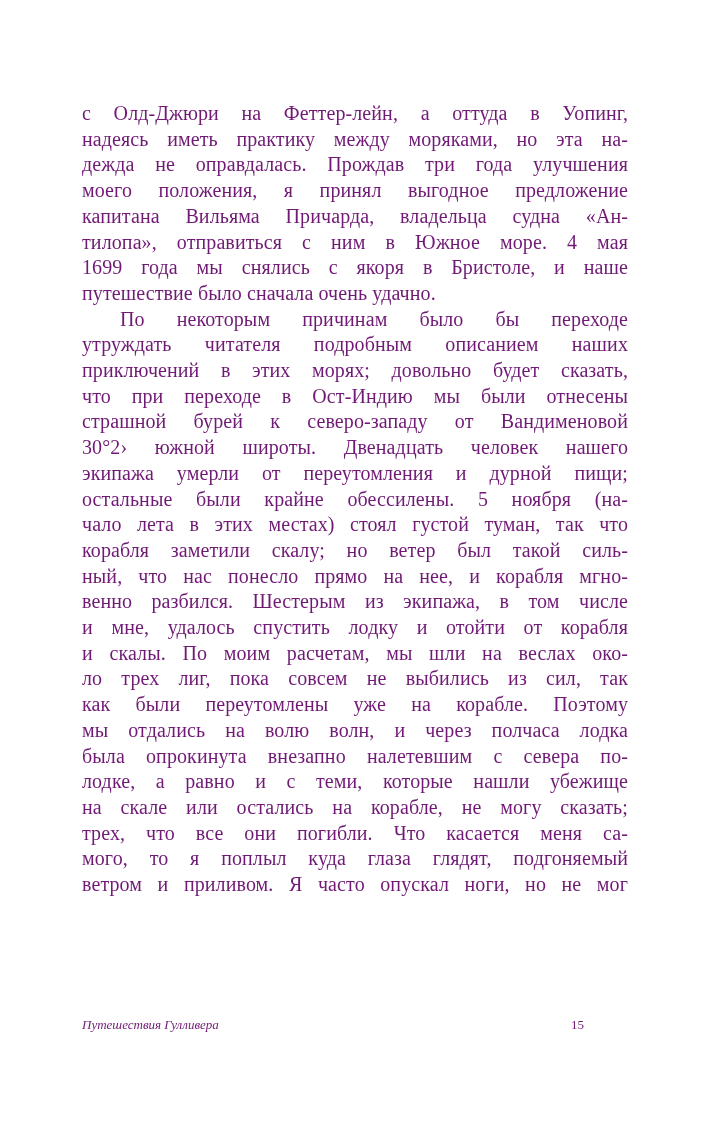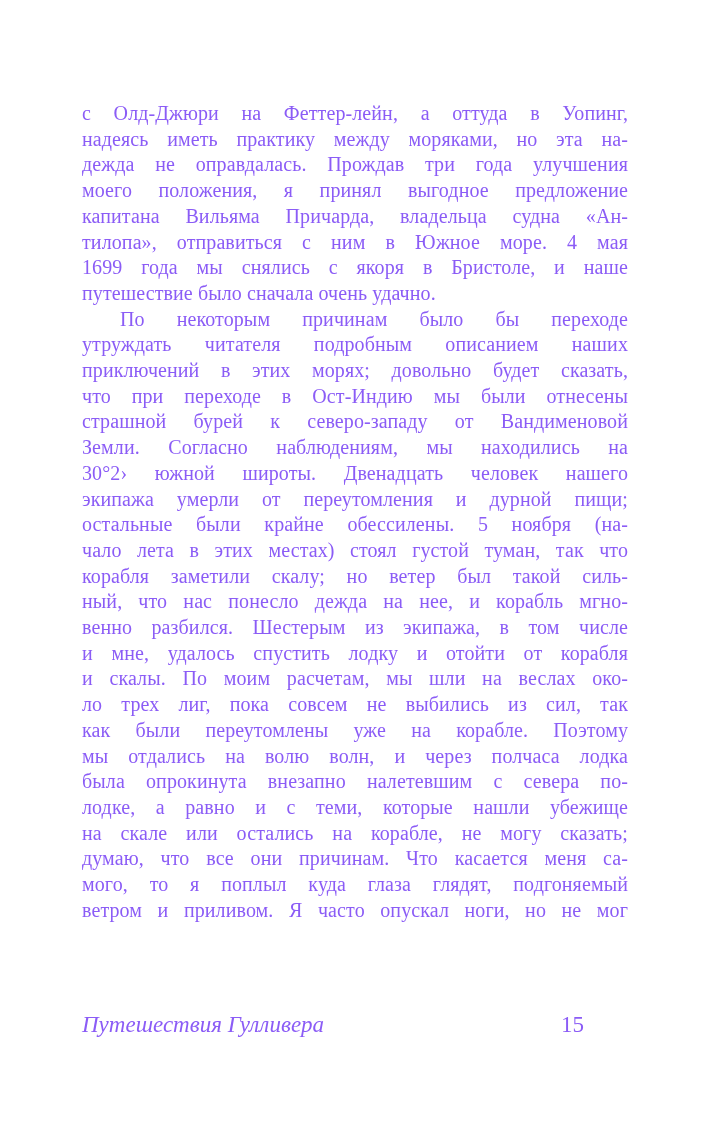--- a/index.html
+++ b/index.html
@@ -6,21 +6,21 @@
     margin: 0;
     padding: 0;
     background: #ffffff;
   }
   .page {
     position: relative;
     width: 709px;
     height: 1123px;
     background: #ffffff;
     font-family: "Liberation Serif", serif;
-    color: #8b5cf6;
+    color: #701a75;
     overflow: hidden;
   }
   .content {
     position: absolute;
     left: 82px;
     top: 101px;
     width: 546px;
   }
   .paragraph {
     margin: 0;
@@ -42,21 +42,21 @@
     text-indent: 38px;
   }
   .footer {
     position: absolute;
     left: 82px;
     top: 989px;
     width: 546px;
     display: flex;
     justify-content: space-between;
     align-items: baseline;
-    font-size: 23px;
+    font-size: 13px;
     line-height: 24px;
   }
   .book-title {
     font-style: italic;
   }
   .page-number {
     font-style: normal;
     margin-right: 44px;
     margin-top: 24px;
   }
@@ -75,37 +75,36 @@
         <div class="line">тилопа», отправиться с ним в Южное море. 4 мая</div>
         <div class="line">1699 года мы снялись с якоря в Бристоле, и наше</div>
         <div class="line flush-last">путешествие было сначала очень удачно.</div>
       </div>
       <div class="paragraph">
         <div class="line indent">По некоторым причинам было бы переходе</div>
         <div class="line">утруждать читателя подробным описанием наших</div>
         <div class="line">приключений в этих морях; довольно будет сказать,</div>
         <div class="line">что при переходе в Ост-Индию мы были отнесены</div>
         <div class="line">страшной бурей к северо-западу от Вандименовой</div>
-        <div class="line">Земли. Согласно наблюдениям, мы находились на</div>
         <div class="line">30°2› южной широты. Двенадцать человек нашего</div>
         <div class="line">экипажа умерли от переутомления и дурной пищи;</div>
         <div class="line">остальные были крайне обессилены. 5 ноября (на-</div>
         <div class="line">чало лета в этих местах) стоял густой туман, так что</div>
         <div class="line">корабля заметили скалу; но ветер был такой силь-</div>
-        <div class="line">ный, что нас понесло дежда на нее, и корабль мгно-</div>
+        <div class="line">ный, что нас понесло прямо на нее, и корабля мгно-</div>
         <div class="line">венно разбился. Шестерым из экипажа, в том числе</div>
         <div class="line">и мне, удалось спустить лодку и отойти от корабля</div>
         <div class="line">и скалы. По моим расчетам, мы шли на веслах око-</div>
         <div class="line">ло трех лиг, пока совсем не выбились из сил, так</div>
         <div class="line">как были переутомлены уже на корабле. Поэтому</div>
         <div class="line">мы отдались на волю волн, и через полчаса лодка</div>
         <div class="line">была опрокинута внезапно налетевшим с севера по-</div>
         <div class="line">лодке, а равно и с теми, которые нашли убежище</div>
         <div class="line">на скале или остались на корабле, не могу сказать;</div>
-        <div class="line">думаю, что все они причинам. Что касается меня са-</div>
+        <div class="line">трех, что все они погибли. Что касается меня са-</div>
         <div class="line">мого, то я поплыл куда глаза глядят, подгоняемый</div>
         <div class="line">ветром и приливом. Я часто опускал ноги, но не мог</div>
       </div>
     </div>
   <div class="footer">
     <span class="book-title">Путешествия Гулливера</span>
     <span class="page-number">15</span>
   </div>
 </div>
 

